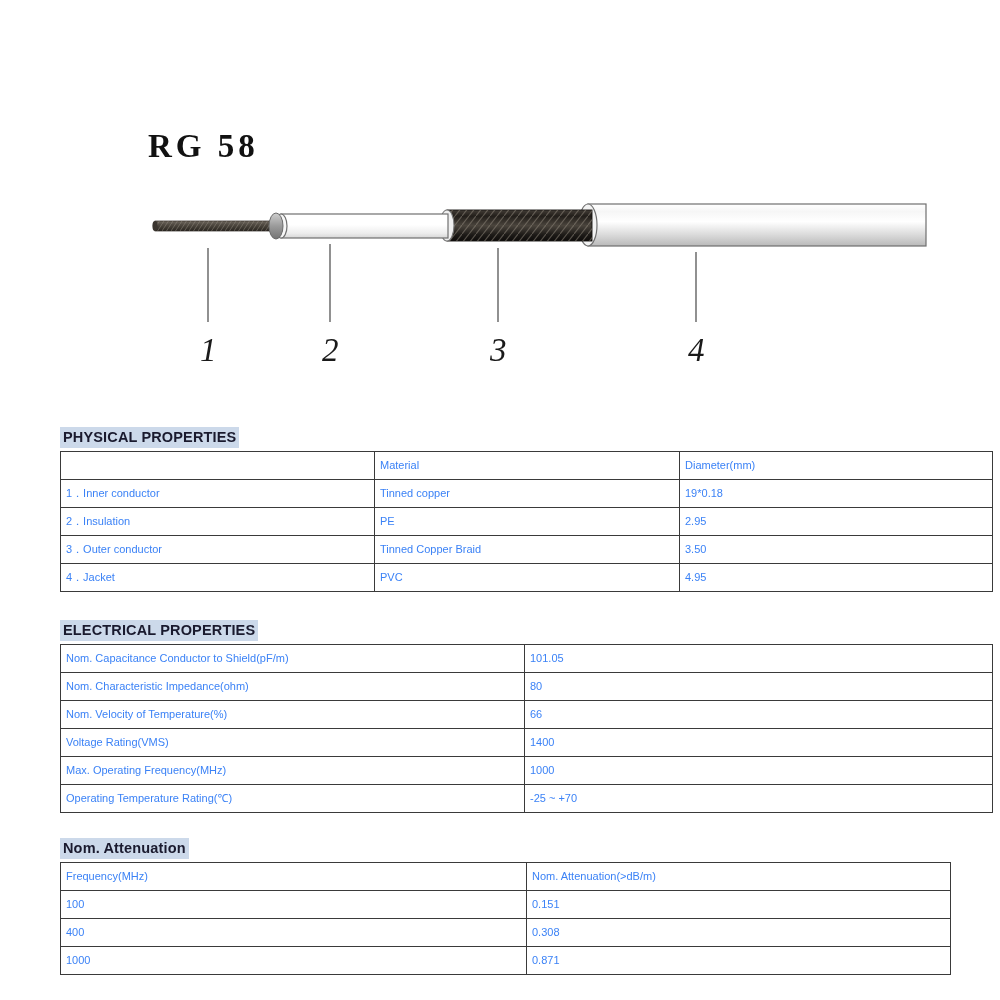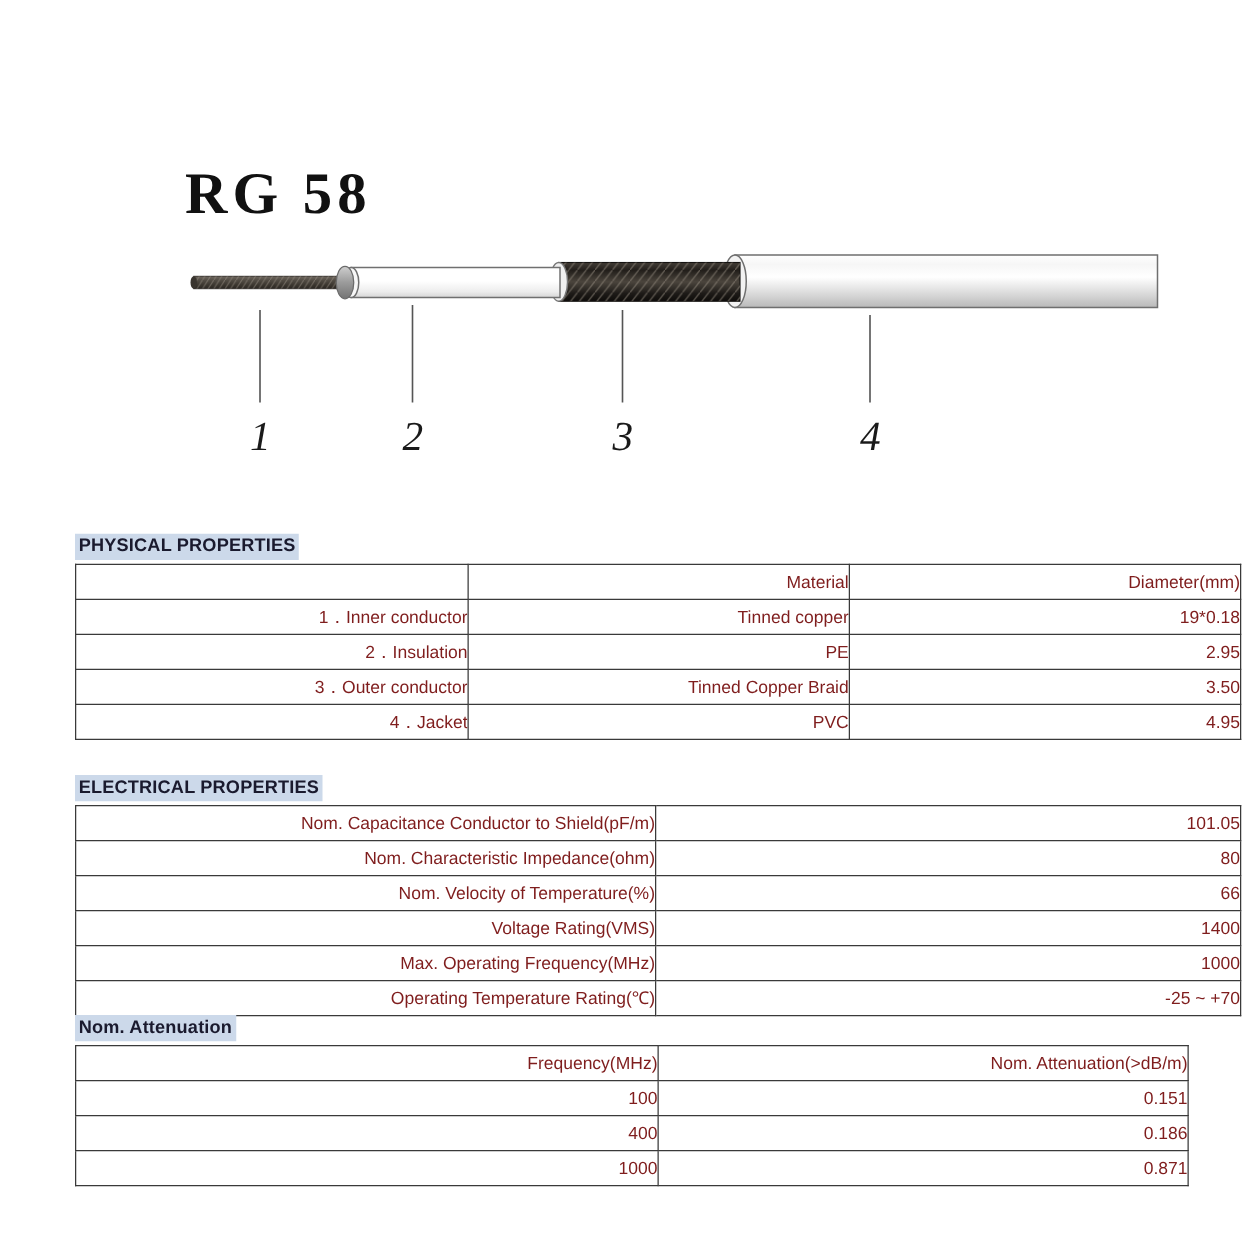--- a/index.html
+++ b/index.html
@@ -22,21 +22,21 @@
     left: 0; top: 0;
     width: 1000px;
     height: 400px;
   }
   #cable-title {
     position: absolute;
     left: 148px;
     top: 128px;
     font-family: "Liberation Serif", serif;
     font-weight: bold;
-    font-size: 47px;
+    font-size: 33px;
     letter-spacing: 4px;
     color: #111;
     white-space: pre;
   }
   .callout-num {
     position: absolute;
     font-family: "Liberation Serif", serif;
     font-style: italic;
     font-size: 33px;
     color: #1a1a1a;
@@ -60,46 +60,45 @@
     margin-bottom: 3px;
     line-height: 1.25;
   }
   table.spec {
     border-collapse: collapse;
     table-layout: fixed;
     background: #fff;
   }
   table.spec td {
     border: 1.4px solid #3a3a3a;
-    font-size: 14px;
-    color: #7f1d1d;
+    font-size: 11px;
+    color: #3b82f6;
     padding: 2px 0 3px 5px;
     height: 22px;
     vertical-align: middle;
     line-height: 1.15;
     white-space: nowrap;
     overflow: hidden;
-    text-align: right;
   }
 
   
   #physical-properties { top: 427px; }
   #physical-table { width: 932px; }
   #physical-table col.c0 { width: 314px; }
   #physical-table col.c1 { width: 305px; }
   #physical-table col.c2 { width: 313px; }
 
   
   #electrical-properties { top: 620px; }
   #electrical-table { width: 932px; }
   #electrical-table col.e0 { width: 464px; }
   #electrical-table col.e1 { width: 468px; }
 
   
-  #attenuation-section { top: 812px; }
+  #attenuation-section { top: 838px; }
   #attenuation-table { width: 890px; }
   #attenuation-table col.a0 { width: 466px; }
   #attenuation-table col.a1 { width: 424px; }
 </style>
 </head>
 <body>
 
 <div id="cable-figure">
 
   <div id="cable-title">RG 58</div>
@@ -260,21 +259,21 @@
       <tr>
         <td>Frequency(MHz)</td>
         <td>Nom. Attenuation(&gt;dB/m)</td>
       </tr>
       <tr>
         <td>100</td>
         <td>0.151</td>
       </tr>
       <tr>
         <td>400</td>
-        <td>0.186</td>
+        <td>0.308</td>
       </tr>
       <tr>
         <td>1000</td>
         <td>0.871</td>
       </tr>
     </tbody>
   </table>
 </div>
 
 </body></html>

